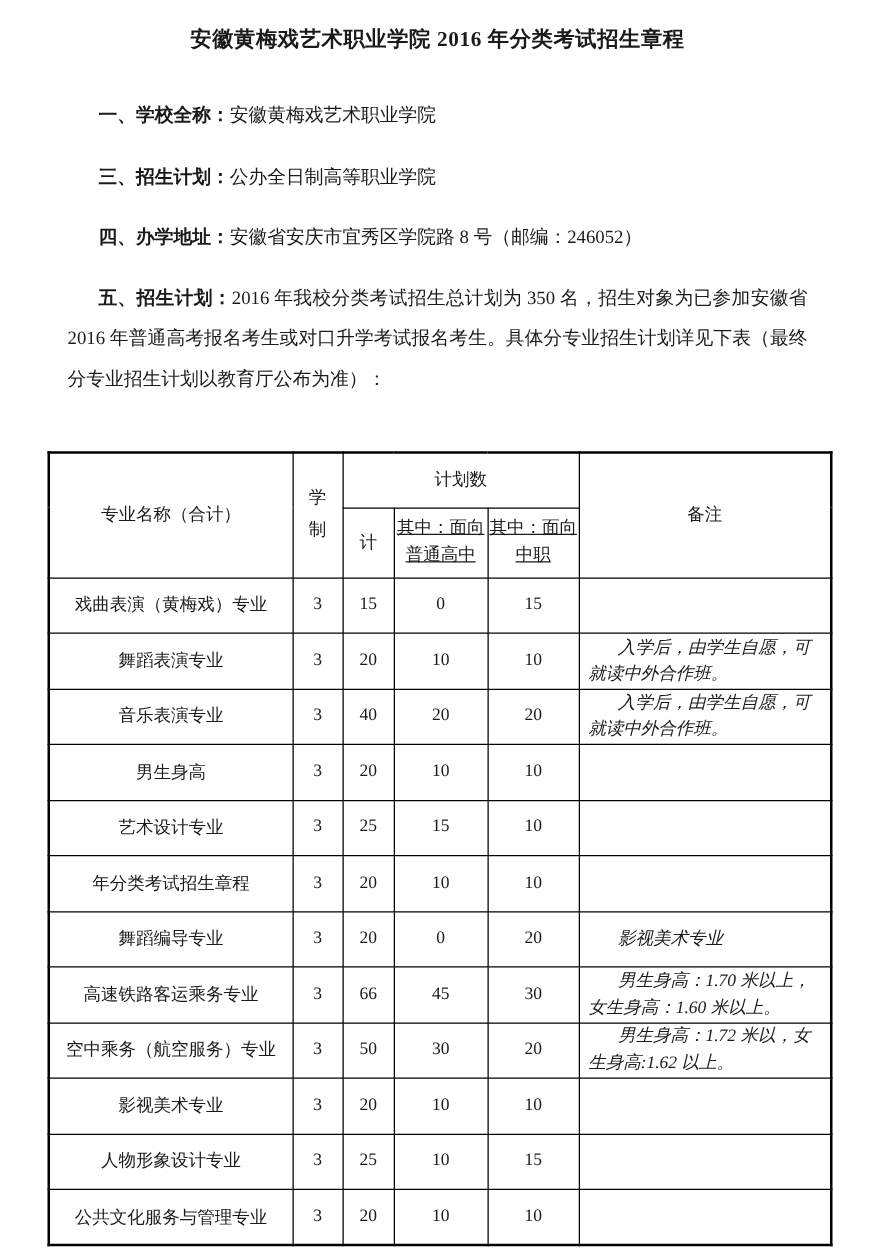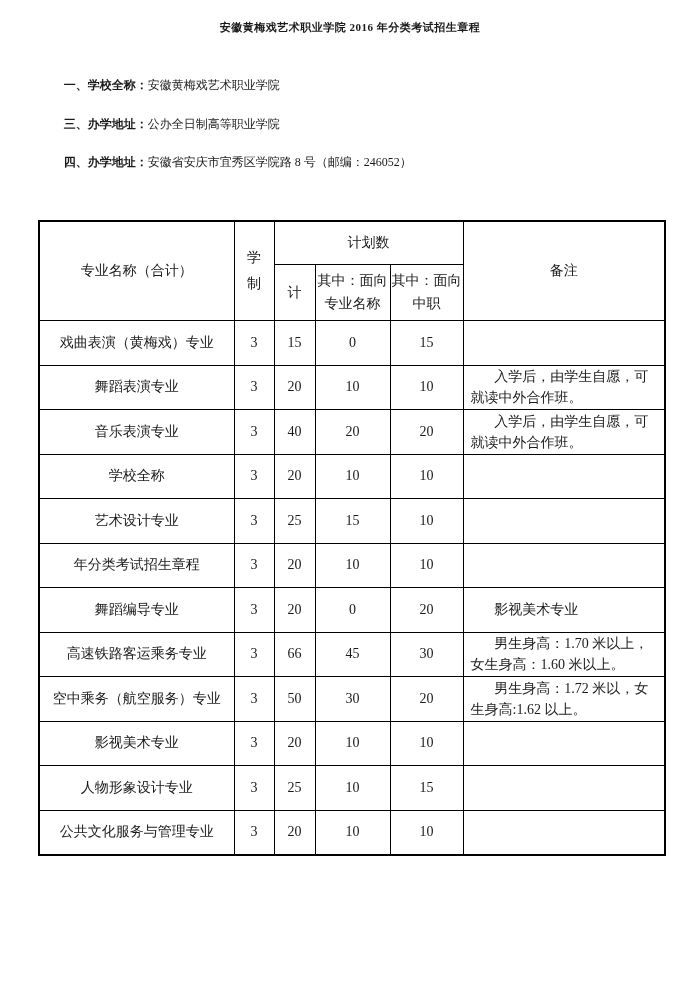--- a/index.html
+++ b/index.html
@@ -14,27 +14,27 @@
     background: #ffffff;
     color: #1a1a1a;
     font-family: "Liberation Serif", "DejaVu Serif", serif;
     overflow: hidden;
     box-sizing: border-box;
     padding: 20px 38px 0 38px;
   }
   .doc-title {
     margin: 0 0 34px 0;
     text-align: center;
-    font-size: 11px;
+    font-size: 17px;
     font-weight: bold;
     letter-spacing: 0.5px;
   }
   .doc-body p {
-    margin: 6px;
-    font-size: 12px;
+    margin: 16px;
+    font-size: 15px;
     line-height: 32.5px;
     text-indent: 1.65em;
     text-align: justify;
   }
   .sec-label {
     font-weight: bold;
   }
   .plan-table {
     border-collapse: collapse;
     table-layout: fixed;
@@ -66,45 +66,47 @@
   .vertical-label {
     width: 1.05em;
     margin: 12px auto;
     word-break: break-all;
     line-height: 1.85;
   }
   .subhdr {
     font-size: 11px;
     line-height: 1.6;
   }
-  .subhdr span { display: block; }
+  .subhdr span { display: block; text-decoration: underline; }
 
   .cell-remark {
     text-align: left;
+    font-style: italic;
   }
   .remark-text {
     margin: 0;
     padding: 0 7px;
     font-size: 14px;
     line-height: 21px;
     text-indent: 1.7em;
     text-align: left;
   }
 </style>
 </head>
 <body>
 
 <div class="page">
 
   <h1 class="doc-title">安徽黄梅戏艺术职业学院 2016 年分类考试招生章程</h1>
 
   <div class="doc-body">
     <p><span class="sec-label">一、学校全称：</span><span>安徽黄梅戏艺术职业学院</span></p>
-    <p><span class="sec-label">三、办学地址：</span><span>公办全日制高等职业学院</span></p>
+    <p><span class="sec-label">三、招生计划：</span><span>公办全日制高等职业学院</span></p>
     <p><span class="sec-label">四、办学地址：</span><span>安徽省安庆市宜秀区学院路 8 号（邮编：246052）</span></p>
+    <p><span class="sec-label">五、招生计划：</span><span>2016 年我校分类考试招生总计划为 350 名，招生对象为已参加安徽省 2016 年普通高考报名考生或对口升学考试报名考生。具体分专业招生计划详见下表（最终分专业招生计划以教育厅公布为准）：</span></p>
   </div>
 
   <table class="plan-table">
     <colgroup>
       <col class="col-major">
       <col class="col-duration">
       <col class="col-total">
       <col class="col-regular">
       <col class="col-vocational">
       <col class="col-remark">
@@ -115,21 +117,21 @@
         <th rowspan="2">
           <div class="vertical-label">学制</div>
         </th>
         <th colspan="3">计划数</th>
         <th rowspan="2">备注</th>
       </tr>
       <tr class="hdr-row-2">
         <th>计</th>
         <th class="subhdr">
           <span>其中：面向</span>
-          <span>专业名称</span>
+          <span>普通高中</span>
         </th>
         <th class="subhdr">
           <span>其中：面向</span>
           <span>中职</span>
         </th>
       </tr>
     </thead>
     <tbody>
         <tr>
           <td>戏曲表演（黄梅戏）专业</td>
@@ -155,21 +157,21 @@
           <td>音乐表演专业</td>
           <td>3</td>
           <td>40</td>
           <td>20</td>
           <td>20</td>
           <td class="cell-remark">
             <p class="remark-text">入学后，由学生自愿，可就读中外合作班。</p>
           </td>
         </tr>
         <tr>
-          <td>学校全称</td>
+          <td>男生身高</td>
           <td>3</td>
           <td>20</td>
           <td>10</td>
           <td>10</td>
           <td class="cell-remark">
             <p class="remark-text"></p>
           </td>
         </tr>
         <tr>
           <td>艺术设计专业</td>

